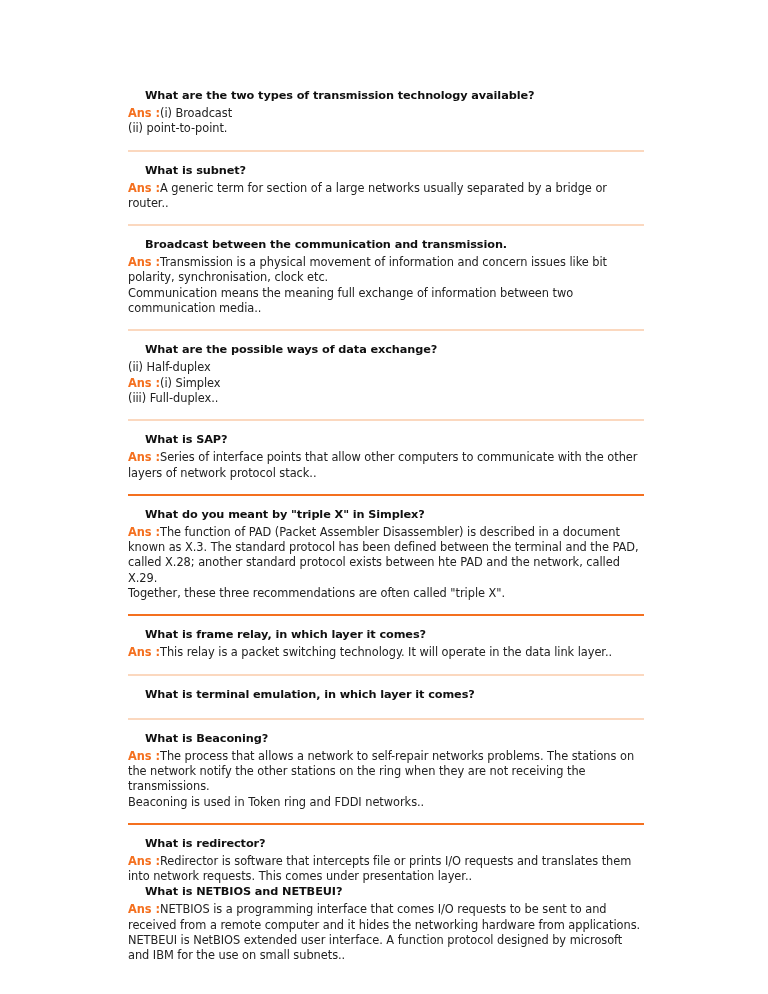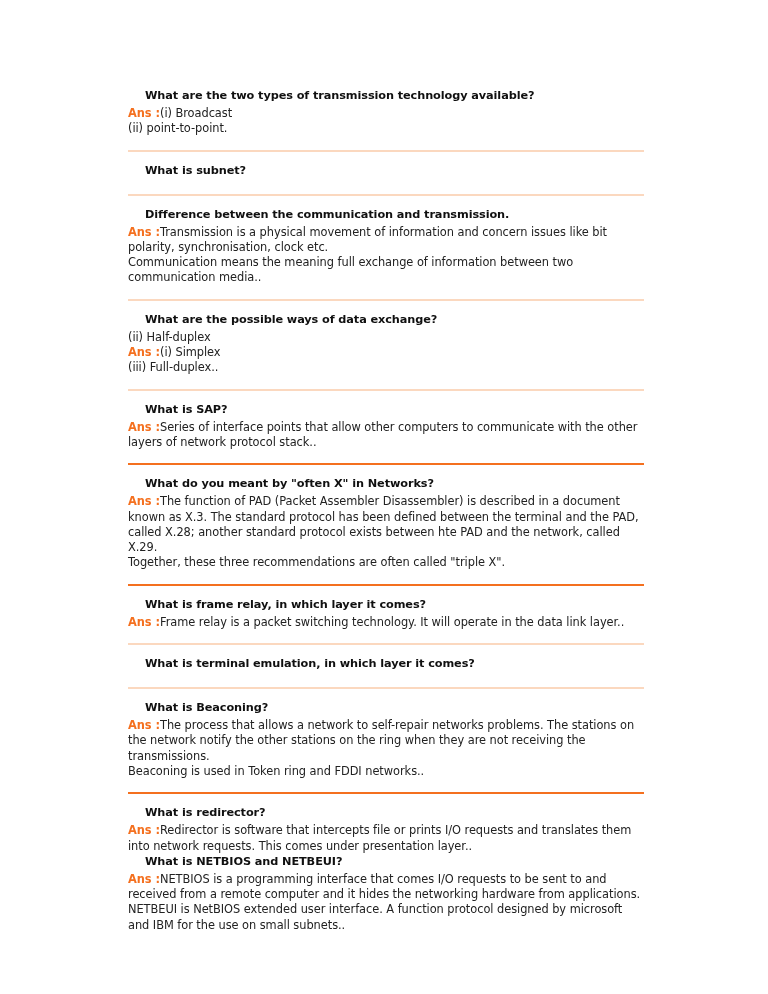--- a/index.html
+++ b/index.html
@@ -85,26 +85,27 @@
       <div class="qa-block">
         <div class="question">What are the two types of transmission technology available?</div>
         <p class="answer"><span class="ans-label">Ans :</span><span class="ans-text">(i) Broadcast</span></p>
         <p class="answer"><span class="ans-text">(ii) point-to-point.</span></p>
       </div>
       <div class="spacer-before"></div>
       <hr class="divider light">
       <div class="spacer-after"></div>
       <div class="qa-block">
         <div class="question">What is subnet?</div>
+        <p class="answer"><span class="ans-label">Ans :</span><span class="ans-text">A generic term for section of a large networks usually separated by a bridge or router..</span></p>
       </div>
       <div class="spacer-before"></div>
       <hr class="divider light">
       <div class="spacer-after"></div>
       <div class="qa-block">
-        <div class="question">Difference between the communication and transmission.</div>
+        <div class="question">Broadcast between the communication and transmission.</div>
         <p class="answer"><span class="ans-label">Ans :</span><span class="ans-text">Transmission is a physical movement of information and concern issues like bit polarity, synchronisation, clock etc.</span></p>
         <p class="answer"><span class="ans-text">Communication means the meaning full exchange of information between two communication media..</span></p>
       </div>
       <div class="spacer-before"></div>
       <hr class="divider light">
       <div class="spacer-after"></div>
       <div class="qa-block">
         <div class="question">What are the possible ways of data exchange?</div>
         <p class="answer"><span class="ans-text">(ii) Half-duplex</span></p>
         <p class="answer"><span class="ans-label">Ans :</span><span class="ans-text">(i) Simplex</span></p>
@@ -114,30 +115,30 @@
       <hr class="divider light">
       <div class="spacer-after"></div>
       <div class="qa-block">
         <div class="question">What is SAP?</div>
         <p class="answer"><span class="ans-label">Ans :</span><span class="ans-text">Series of interface points that allow other computers to communicate with the other layers of network protocol stack..</span></p>
       </div>
       <div class="spacer-before"></div>
       <hr class="divider dark">
       <div class="spacer-after"></div>
       <div class="qa-block">
-        <div class="question">What do you meant by "often X" in Networks?</div>
+        <div class="question">What do you meant by "triple X" in Simplex?</div>
         <p class="answer"><span class="ans-label">Ans :</span><span class="ans-text">The function of PAD (Packet Assembler Disassembler) is described in a document known as X.3. The standard protocol has been defined between the terminal and the PAD, called X.28; another standard protocol exists between hte PAD and the network, called X.29.</span></p>
         <p class="answer"><span class="ans-text">Together, these three recommendations are often called "triple X".</span></p>
       </div>
       <div class="spacer-before"></div>
       <hr class="divider dark">
       <div class="spacer-after"></div>
       <div class="qa-block">
         <div class="question">What is frame relay, in which layer it comes?</div>
-        <p class="answer"><span class="ans-label">Ans :</span><span class="ans-text">Frame relay is a packet switching technology. It will operate in the data link layer..</span></p>
+        <p class="answer"><span class="ans-label">Ans :</span><span class="ans-text">This relay is a packet switching technology. It will operate in the data link layer..</span></p>
       </div>
       <div class="spacer-before"></div>
       <hr class="divider light">
       <div class="spacer-after"></div>
       <div class="qa-block">
         <div class="question">What is terminal emulation, in which layer it comes?</div>
       </div>
       <div class="spacer-before"></div>
       <hr class="divider light">
       <div class="spacer-after"></div>

